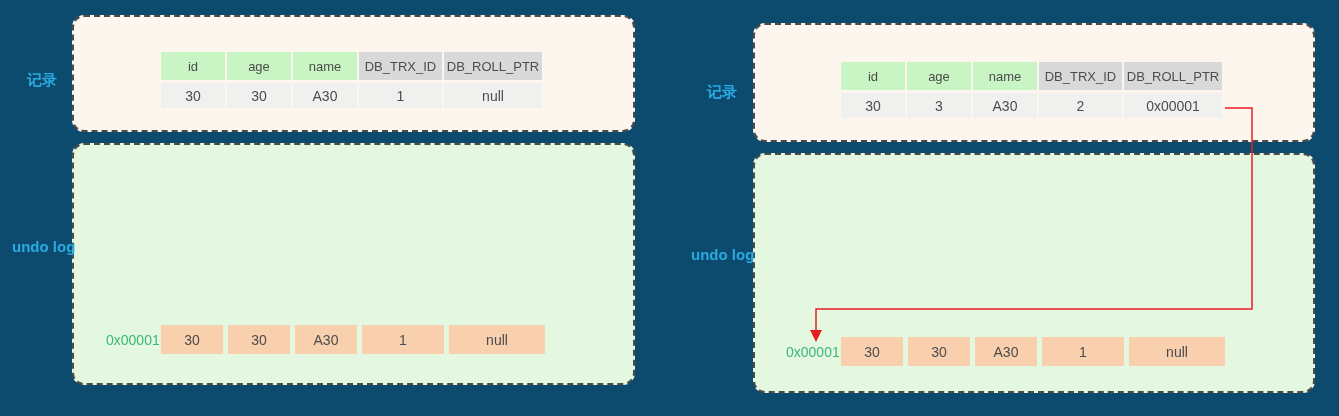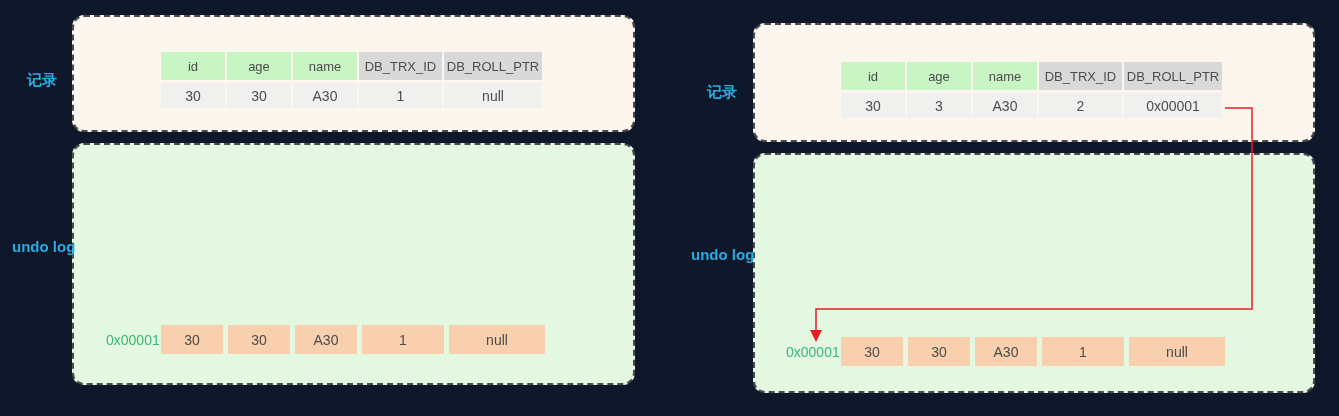--- a/index.html
+++ b/index.html
@@ -3,21 +3,21 @@
 <meta charset="utf-8">
 <style>
   :root{
     --label-cyan:#29abe2; --header-green-bg:#c9f4c3; --header-gray-bg:#d9d9d9;
     --cell-gray-bg:#f0f0ef; --undo-cell-orange-bg:#f8d0ae; --addr-green-text:#3cb878;
     --arrow-red:#ec1c24; --record-panel-bg:#fdf6ee; --undo-panel-bg:#e4f7e0;
     --dashed-border:#4a4a4a; --cell-text:#4c4c4c;
   }
   html,body{margin:0;padding:0;}
   body{font-family:"Liberation Sans","DejaVu Sans",sans-serif;background:#fff;}
-  #canvas{position:relative;width:1339px;height:416px;background:#0f172a;overflow:hidden;}
+  #canvas{position:relative;width:1339px;height:416px;background:#0c4a6e;overflow:hidden;}
 
   .panel{position:absolute;border:2px dashed var(--dashed-border);border-radius:12px;box-sizing:border-box;}
   .record-panel{background:var(--record-panel-bg);}
   .undo-panel{background:var(--undo-panel-bg);}
 
   .side-label{position:absolute;color:var(--label-cyan);font-weight:bold;font-size:15px;white-space:nowrap;}
 
   .cellgrid{position:absolute;display:grid;grid-template-columns:64px 64px 64px 83px 98px;column-gap:2px;row-gap:3px;}
   .cell{display:flex;align-items:center;justify-content:center;color:var(--cell-text);white-space:nowrap;}
   .hdr{height:28px;font-size:13px;}

